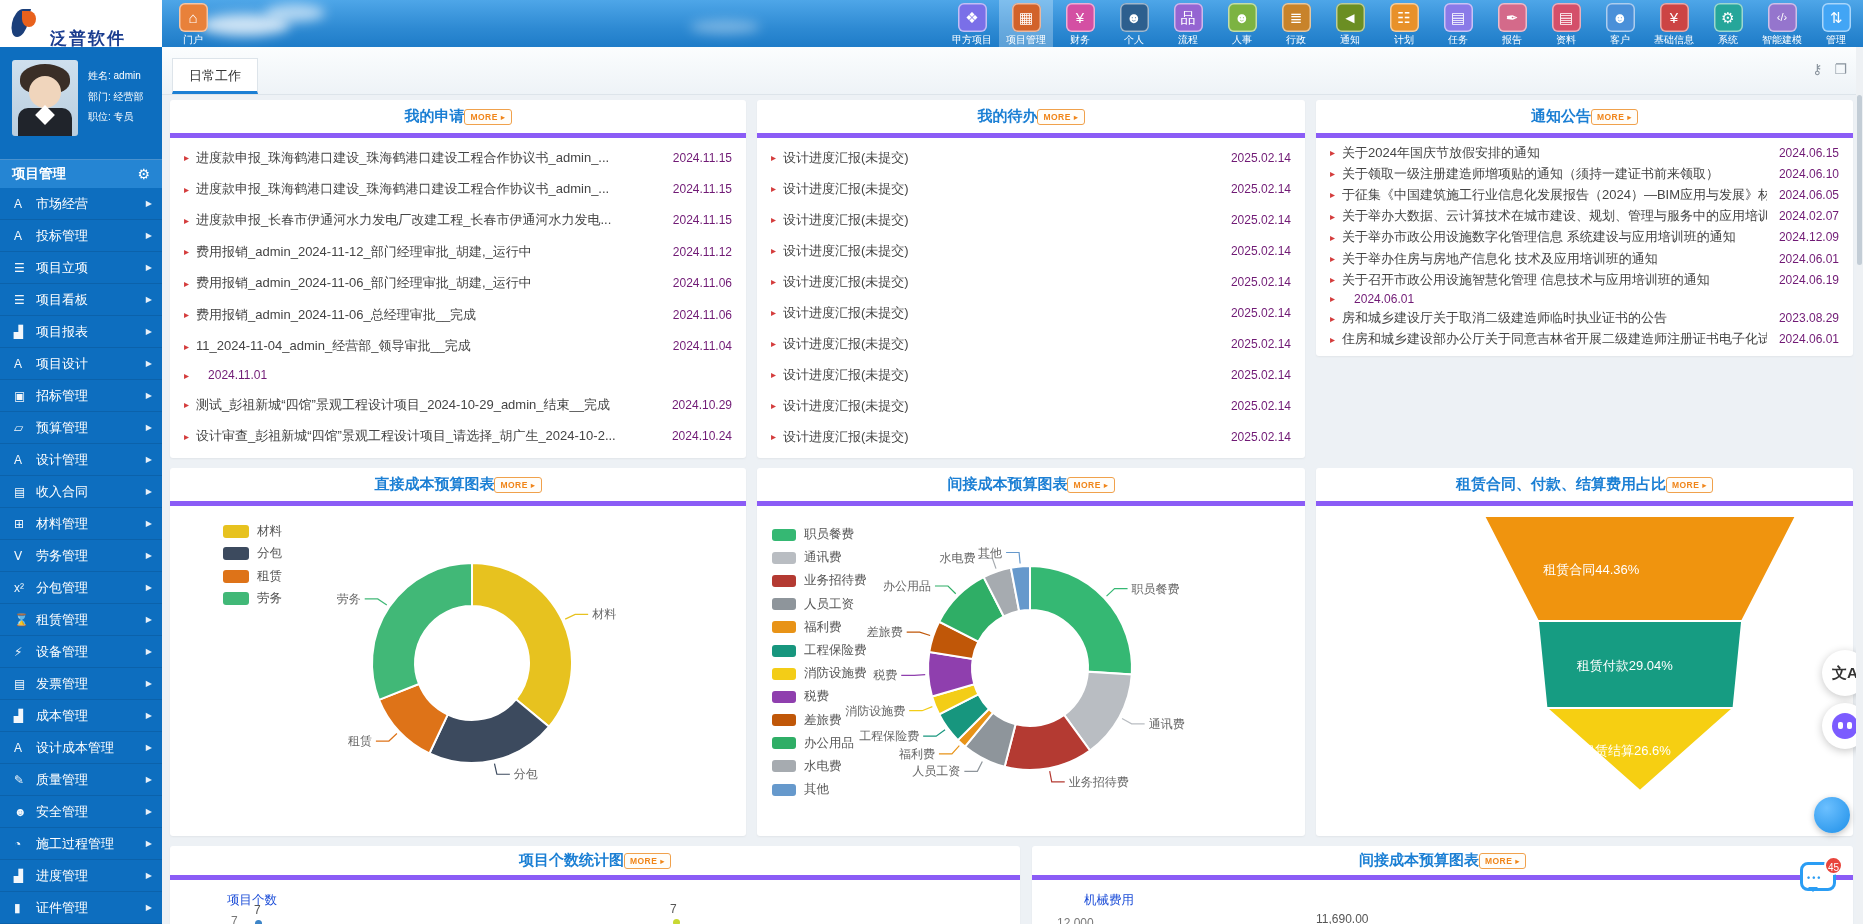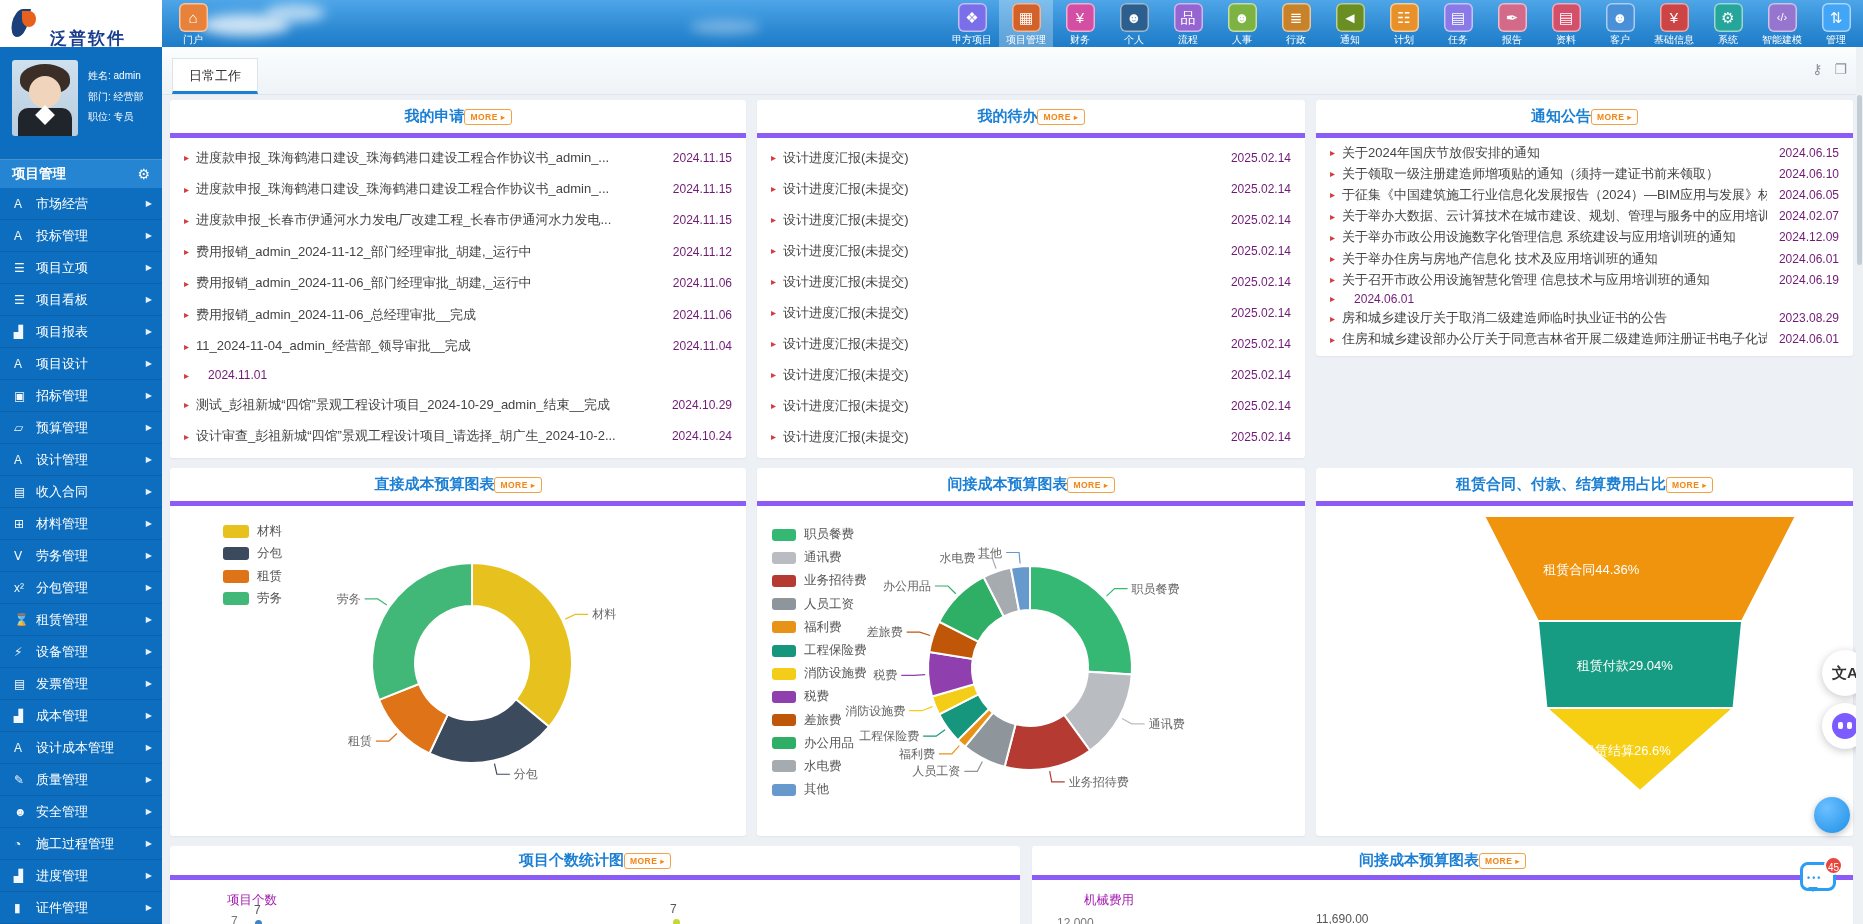--- a/index.html
+++ b/index.html
@@ -65,21 +65,21 @@
 
   .legend{position:absolute;z-index:3;}
   .leg-item{display:flex;align-items:center;margin-bottom:0;cursor:pointer;}
   .leg-sw{border-radius:3px;margin-right:8px;flex:0 0 auto;}
   .leg-lbl{font-size:12.5px;color:#555;white-space:nowrap;}
 
   .chart-svg{position:absolute;left:0;top:36px;}
   .seg-label{font-size:12px;fill:#666;}
   .funnel-label{font-size:13px;fill:#fff;}
 
-  .mini-label{position:absolute;font-size:12.5px;color:#a21caf;white-space:nowrap;}
+  .mini-label{position:absolute;font-size:12.5px;color:#1d4ed8;white-space:nowrap;}
   .mini-num{position:absolute;font-size:12px;color:#777;white-space:nowrap;}
 
   
   .float-circle{position:absolute;width:46px;height:46px;border-radius:50%;background:#fff;
     box-shadow:0 2px 8px rgba(0,0,0,.22);display:flex;align-items:center;justify-content:center;cursor:pointer;z-index:9;}
   .trans-txt{font-size:15px;color:#333;font-weight:bold;}
   .robot{width:26px;height:26px;border-radius:50%;background:#7c5cff;position:relative;}
   .robot i{position:absolute;top:9px;width:5px;height:7px;background:#fff;border-radius:2px;}
   .robot i.l{left:6px;} .robot i.r{right:6px;}
   #blue-dot{position:absolute;width:36px;height:36px;border-radius:50%;z-index:9;cursor:pointer;

